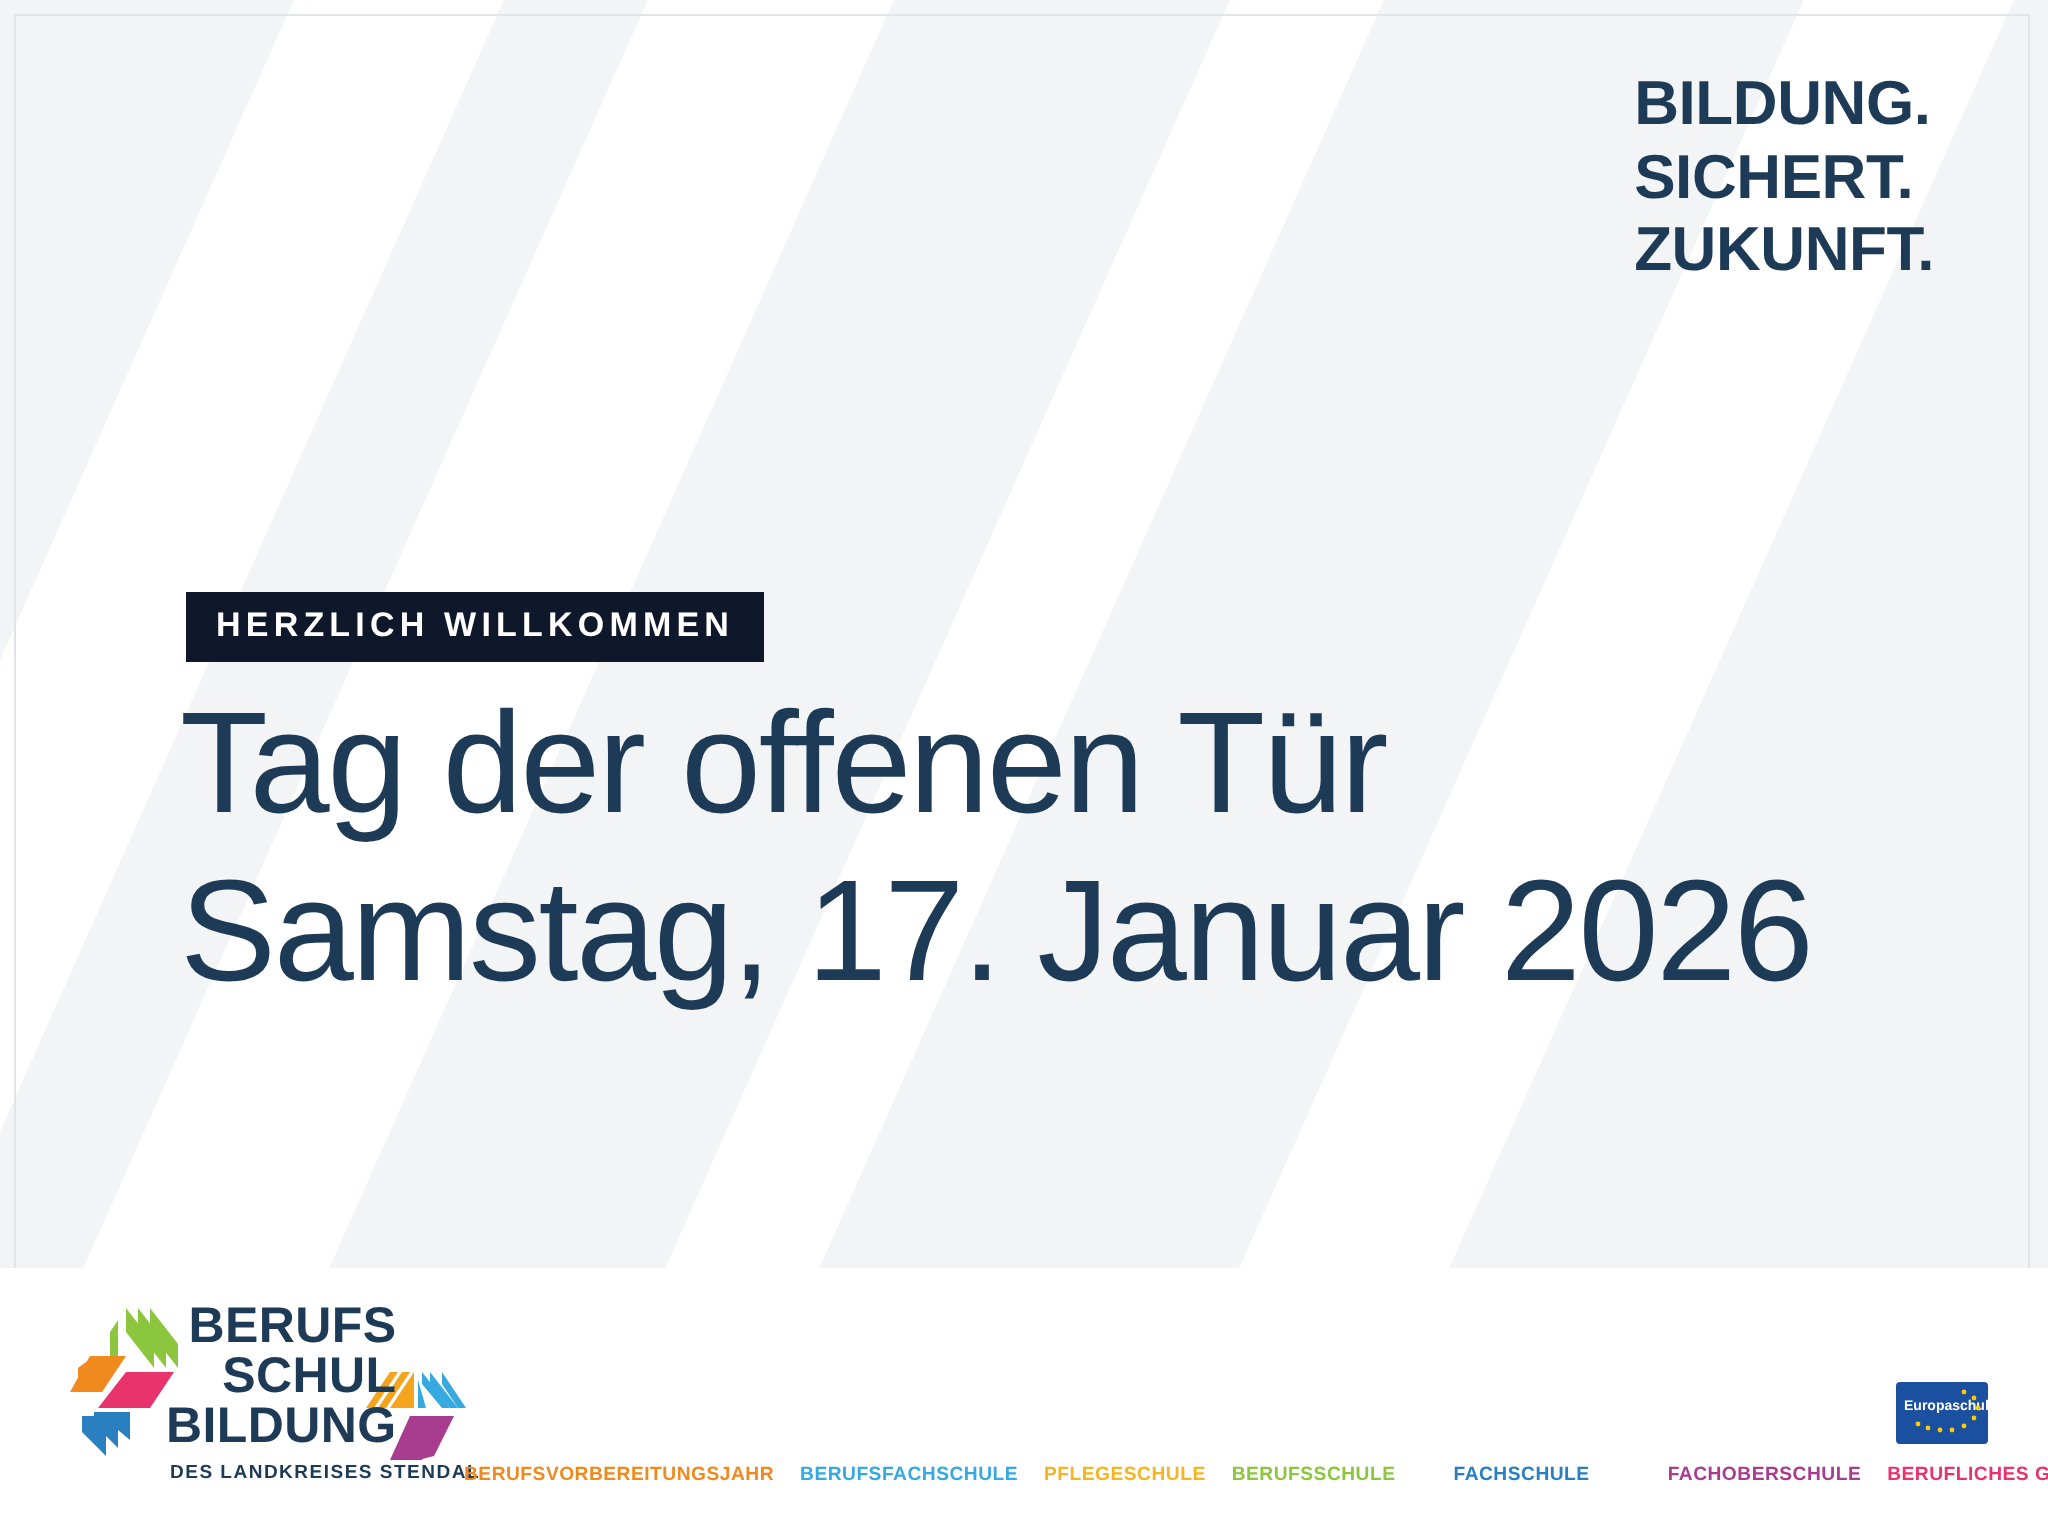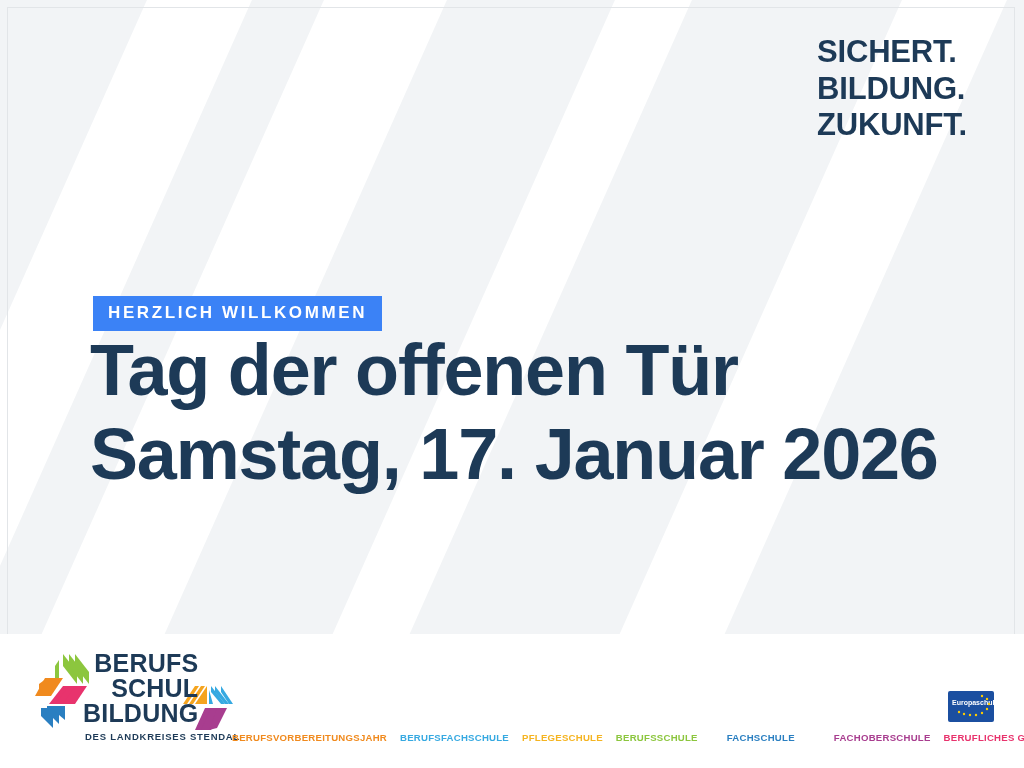--- a/index.html
+++ b/index.html
@@ -62,36 +62,36 @@
     font-size: 31px;
     line-height: 1.18;
     letter-spacing: -0.2px;
   }
 
   
   .badge {
     position: absolute;
     left: 93px;
     top: 296px;
-    background: #3b82f6;
+    background: #0f172a;
     color: #ffffff;
     font-size: 17px;
     font-weight: bold;
     letter-spacing: 2.6px;
     padding: 7px 15px 8px 15px;
     box-sizing: border-box;
   }
 
   
   .headline {
     position: absolute;
     left: 90px;
-    top: 328px;
-    color: #1d3a57;
-    font-weight: bold;
+    top: 340px;
+    color: #1d3a57;
+    font-weight: normal;
     font-size: 72px;
     line-height: 1.17;
     letter-spacing: -1.2px;
     white-space: nowrap;
   }
   .headline .l2 { display: block; }
 
   
   .footer {
     position: absolute;
@@ -171,22 +171,22 @@
     <div class="stripe s1"></div>
     <div class="stripe s2"></div>
     <div class="stripe s3"></div>
     <div class="stripe s4"></div>
     <div class="stripe s5"></div>
   </div>
 
   <div class="frame"></div>
 
   <div class="tagline">
+    <div>BILDUNG.</div>
     <div>SICHERT.</div>
-    <div>BILDUNG.</div>
     <div>ZUKUNFT.</div>
   </div>
 
   <div class="badge">HERZLICH WILLKOMMEN</div>
 
   <div class="headline">
     <span class="l1">Tag der offenen Tür</span>
     <span class="l2">Samstag, 17. Januar 2026</span>
   </div>
 

